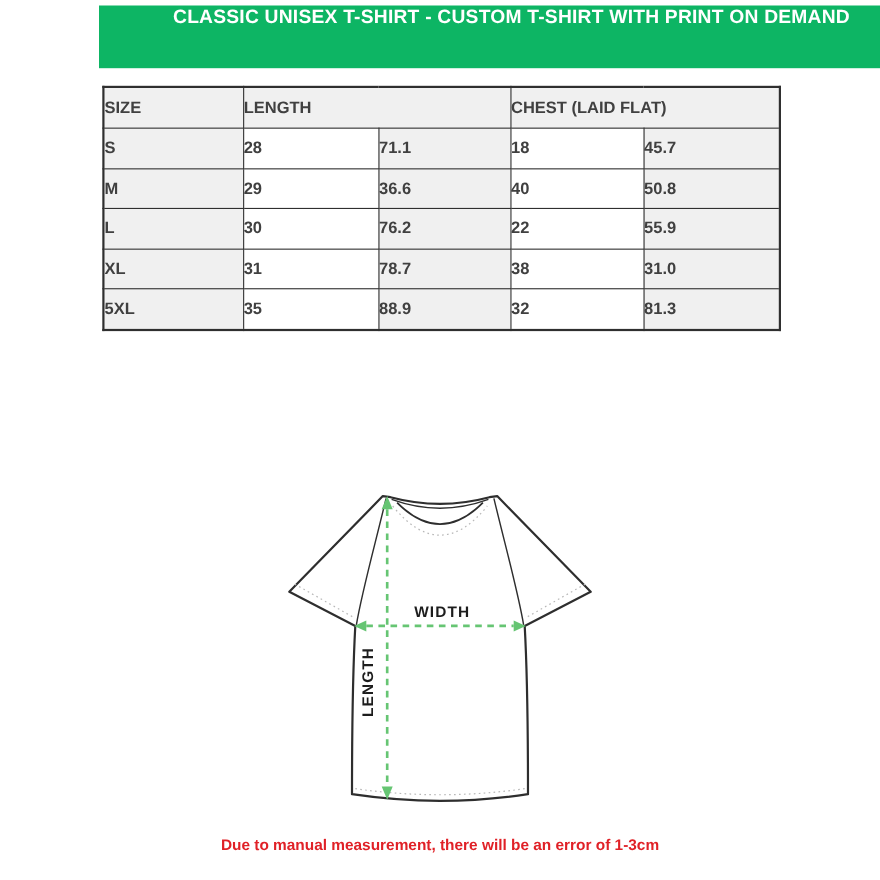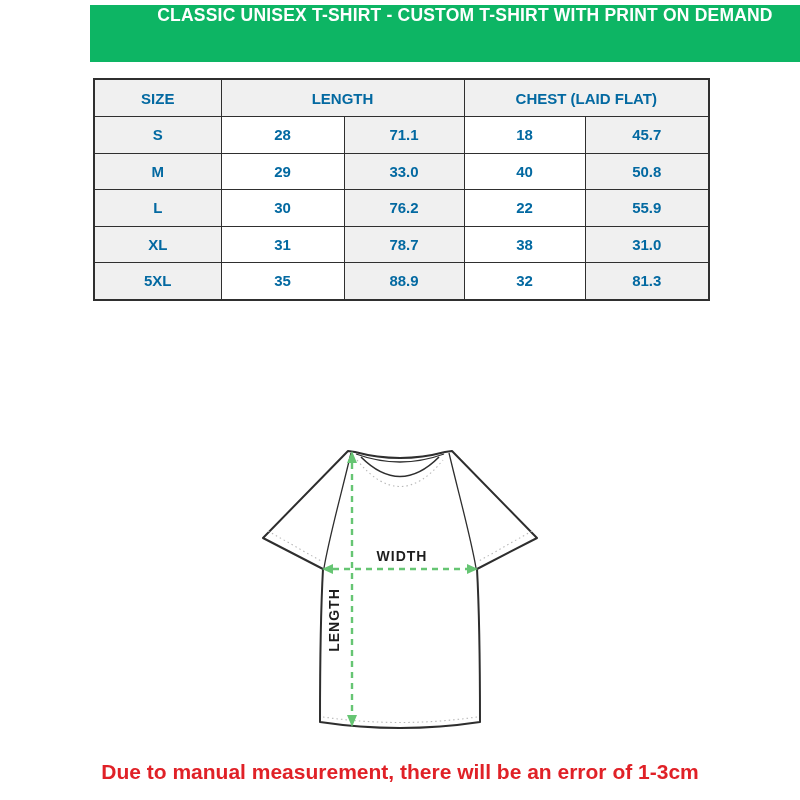--- a/index.html
+++ b/index.html
@@ -13,21 +13,21 @@
     background:var(--banner-green,#0db564);
     display:flex;justify-content:center;
   }
   .banner h1{
     margin:0;color:#ffffff;font-size:17.5px;font-weight:700;
     letter-spacing:.2px;white-space:nowrap;
   }
   .size-table{
     position:absolute;left:93px;top:78px;width:615px;
     border-collapse:collapse;table-layout:fixed;
-    text-align:center;color:#0369a1;
+    text-align:left;color:#404040;
     font-size:15px;font-weight:700;
     border:2px solid var(--border-dark,#2f2f2f);
   }
   .size-table th,.size-table td{
     border:1.5px solid var(--border-dark,#2f2f2f);
     padding:0;height:35.5px;font-weight:700;
   }
   .size-table thead th{height:36px;background:var(--cell-gray,#f0f0f0);}
   .size-table .c-gray{background:var(--cell-gray,#f0f0f0);}
   .size-table .c-white{background:#ffffff;}
@@ -38,21 +38,21 @@
   .stitch{fill:none;stroke:#b8b8b8;stroke-width:1.1;stroke-dasharray:1.5 3;}
   .dim-line{fill:none;stroke:var(--arrow-green,#66c573);stroke-width:2.4;stroke-dasharray:6 5;}
   .dim-arrow{fill:var(--arrow-green,#66c573);}
   .dim-text{
     font-family:"Liberation Sans", sans-serif;
     font-weight:700;font-size:14px;letter-spacing:1px;fill:#1d1d1d;
   }
   .note{
     position:absolute;left:0;top:760px;width:800px;margin:0;
     text-align:center;color:var(--note-red,#e02127);
-    font-size:21px;font-weight:700;
+    font-size:14px;font-weight:700;
   }
 </style>
 </head>
 <body>
 
 <header class="banner">
   <h1>CLASSIC UNISEX T-SHIRT - CUSTOM T-SHIRT WITH PRINT ON DEMAND</h1>
 </header>
 
 <table class="size-table">
@@ -74,21 +74,21 @@
     <tr>
       <td class="c-gray">S</td>
       <td class="c-white">28</td>
       <td class="c-gray">71.1</td>
       <td class="c-white">18</td>
       <td class="c-gray">45.7</td>
     </tr>
     <tr>
       <td class="c-gray">M</td>
       <td class="c-white">29</td>
-      <td class="c-gray">33.0</td>
+      <td class="c-gray">36.6</td>
       <td class="c-white">40</td>
       <td class="c-gray">50.8</td>
     </tr>
     <tr>
       <td class="c-gray">L</td>
       <td class="c-white">30</td>
       <td class="c-gray">76.2</td>
       <td class="c-white">22</td>
       <td class="c-gray">55.9</td>
     </tr>

